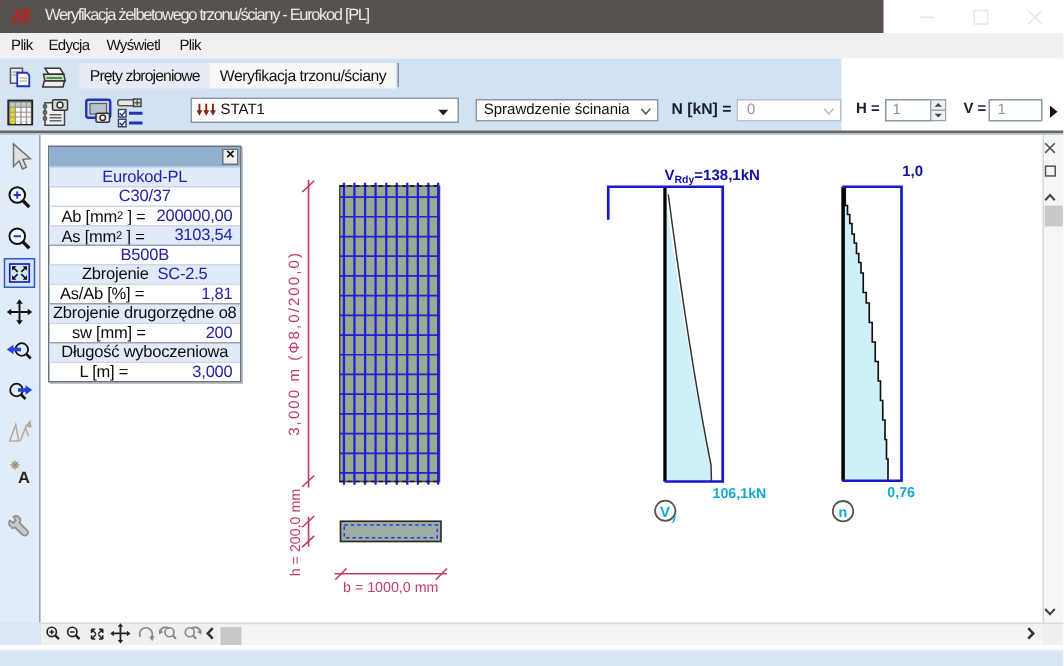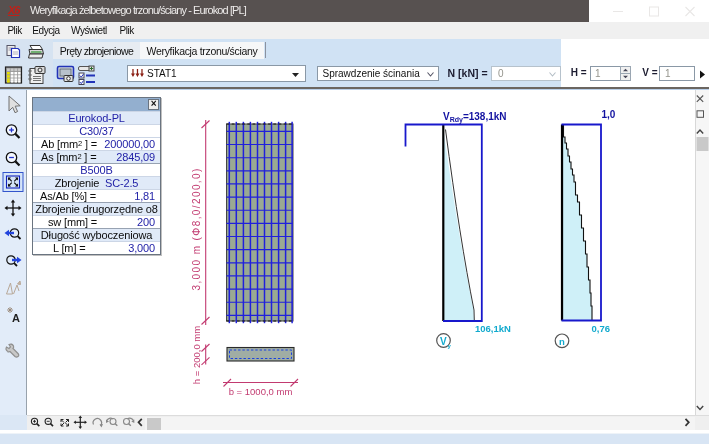--- a/index.html
+++ b/index.html
@@ -374,21 +374,21 @@
       <div id="itclose">×</div>
     </div>
   <div class="itr lb c"><span class="nv">Eurokod-PL</span></div>
   <div class="itr c"><span class="nv">C30/37</span></div>
   <div class="itr lr">
       <span class="lab" style="padding-left:8px">Ab [mm<sup>2</sup> ] =</span>
       <span class="v">200000,00</span>
     </div>
   <div class="itr lb lr">
       <span class="lab" style="padding-left:8px">As [mm<sup>2</sup> ] =</span>
-      <span class="v">2845,09</span>
+      <span class="v">3103,54</span>
     </div>
   <div class="itr c gs"><span class="nv">B500B</span></div>
   <div class="itr lb c"><span class="lab">Zbrojenie</span><span class="nv">&nbsp; SC-2.5</span></div>
   <div class="itr lr">
       <span class="lab" style="padding-left:7px">As/Ab [%] =</span>
       <span class="v">1,81</span>
     </div>
   <div class="itr lb c gs"><span class="lab">Zbrojenie drugorzędne o8</span></div>
   <div class="itr lr">
       <span class="lab" style="padding-left:15px">sw [mm] =</span>

